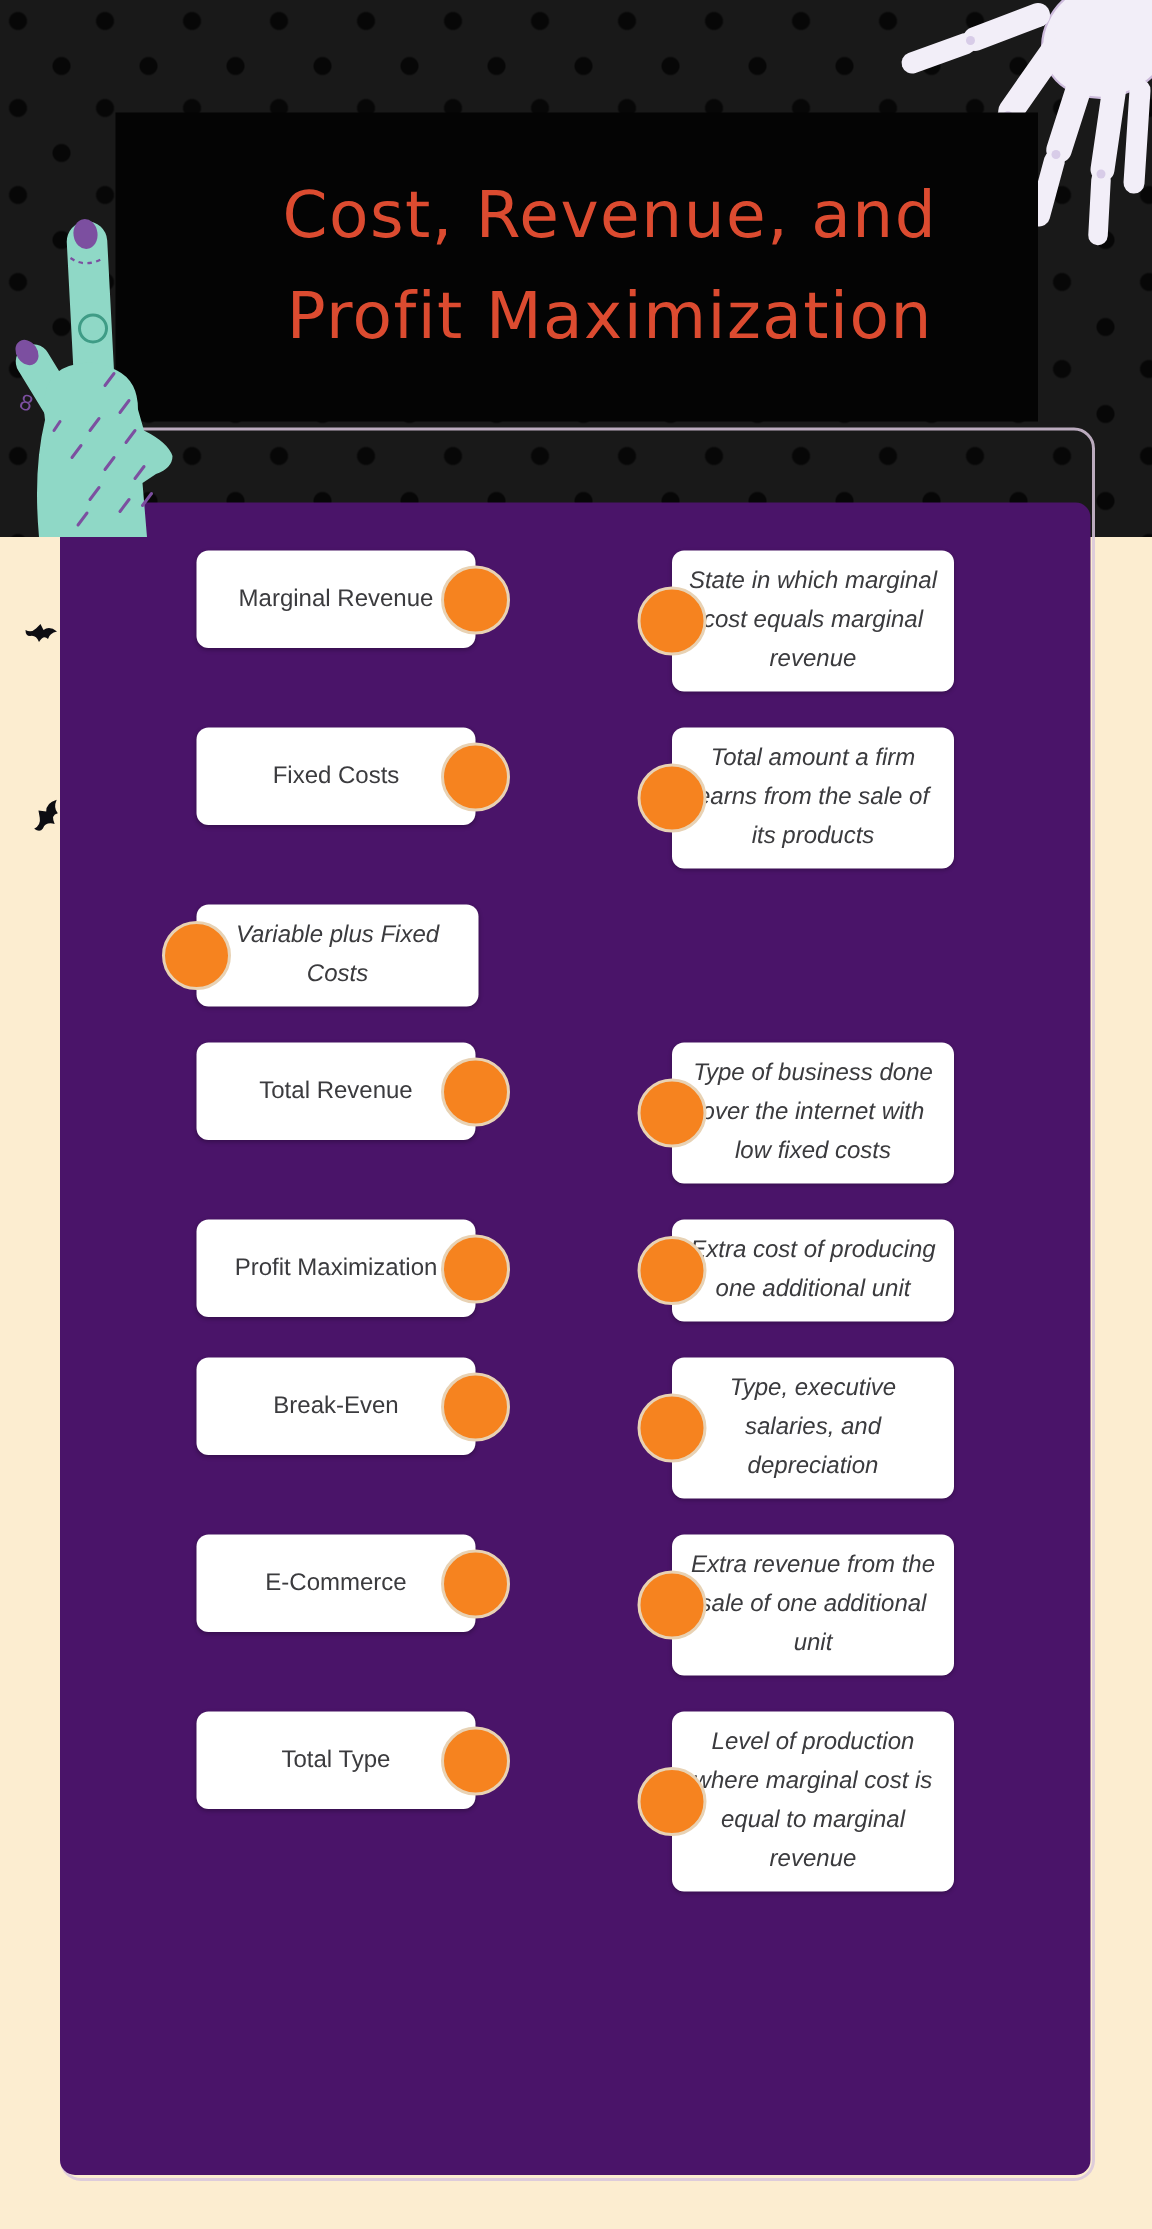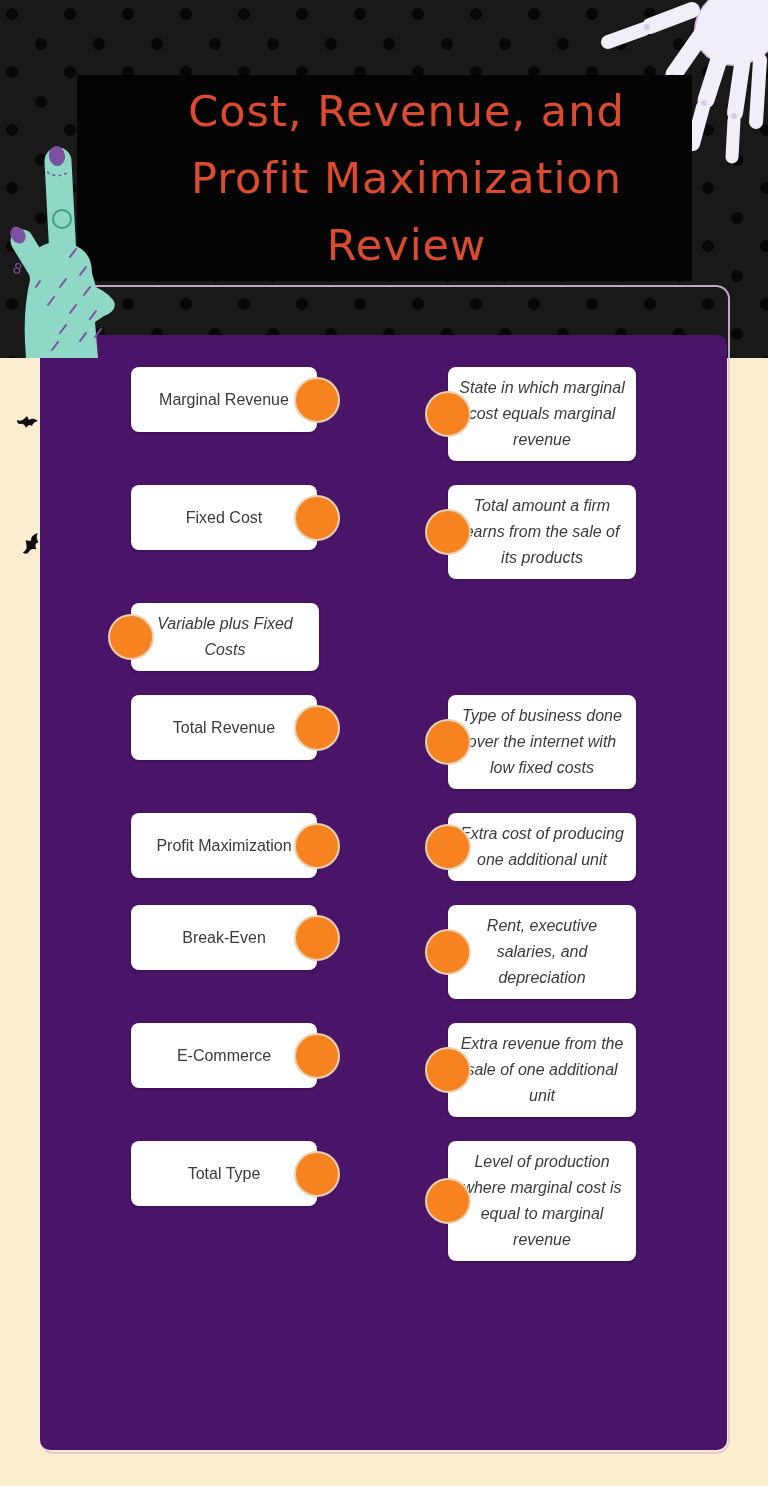--- a/index.html
+++ b/index.html
@@ -109,21 +109,20 @@
       <circle cx="61" cy="27" r="3"></circle>
         <circle cx="86" cy="77" r="3"></circle>
       <circle cx="118" cy="103" r="3"></circle>
         <circle cx="148" cy="116" r="3"></circle>
     </g>
   </svg>
 
   <div class="title-box">
     <div class="title-line">Cost, Revenue, and</div>
     <div class="title-line">Profit Maximization</div>
-    <div class="title-line">Review</div>
   </div>
 
   <svg class="zombie-hand" width="125" height="213" viewBox="0 0 125 213">
 
     <line x1="58" y1="16" x2="63" y2="112" stroke="#8FD8C6" stroke-width="27" stroke-linecap="round"></line>
     <ellipse cx="57" cy="11" rx="8" ry="10" fill="#7C4FA0" transform="rotate(-8 57 11)"></ellipse>
     <path d="M47 27 Q 57 34 69 27" fill="none" stroke="#7C4FA0" stroke-width="1.5" stroke-dasharray="3,3"></path>
 
     <line x1="22" y1="96" x2="44" y2="132" stroke="#8FD8C6" stroke-width="23" stroke-linecap="round"></line>
     <ellipse cx="18" cy="90" rx="7" ry="9" fill="#7C4FA0" transform="rotate(-35 18 90)"></ellipse>
@@ -169,21 +168,21 @@
       <div class="dot dot-right"></div>
     </div>
     <div class="def-wrap">
       <div class="card def-card">State in which marginal cost equals marginal revenue</div>
       <div class="dot dot-left"></div>
     </div>
   </div>
 
   <div class="row">
     <div class="term-wrap">
-      <div class="card term-card">Fixed Cost</div>
+      <div class="card term-card">Fixed Costs</div>
       <div class="dot dot-right"></div>
     </div>
     <div class="def-wrap">
       <div class="card def-card">Total amount a firm earns from the sale of its products</div>
       <div class="dot dot-left"></div>
     </div>
   </div>
 
   <div class="row">
     <div class="def-wrap">
@@ -213,21 +212,21 @@
       <div class="dot dot-left"></div>
     </div>
   </div>
 
   <div class="row">
     <div class="term-wrap">
       <div class="card term-card">Break-Even</div>
       <div class="dot dot-right"></div>
     </div>
     <div class="def-wrap">
-      <div class="card def-card">Rent, executive salaries, and depreciation</div>
+      <div class="card def-card">Type, executive salaries, and depreciation</div>
       <div class="dot dot-left"></div>
     </div>
   </div>
 
   <div class="row">
     <div class="term-wrap">
       <div class="card term-card">E-Commerce</div>
       <div class="dot dot-right"></div>
     </div>
     <div class="def-wrap">

